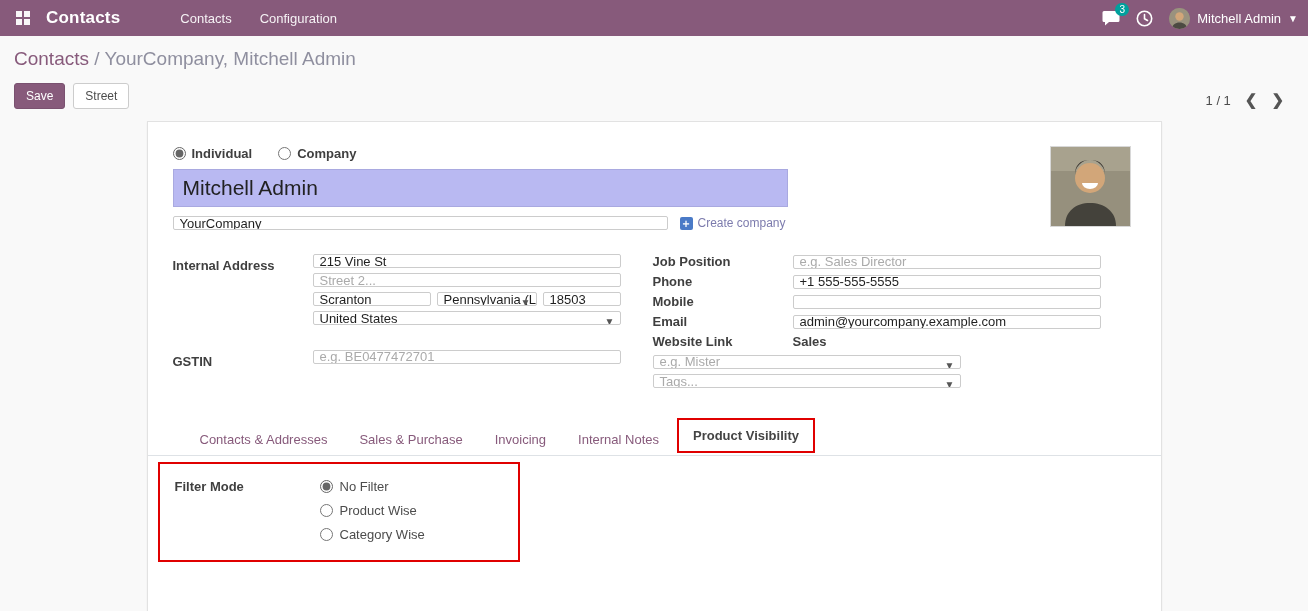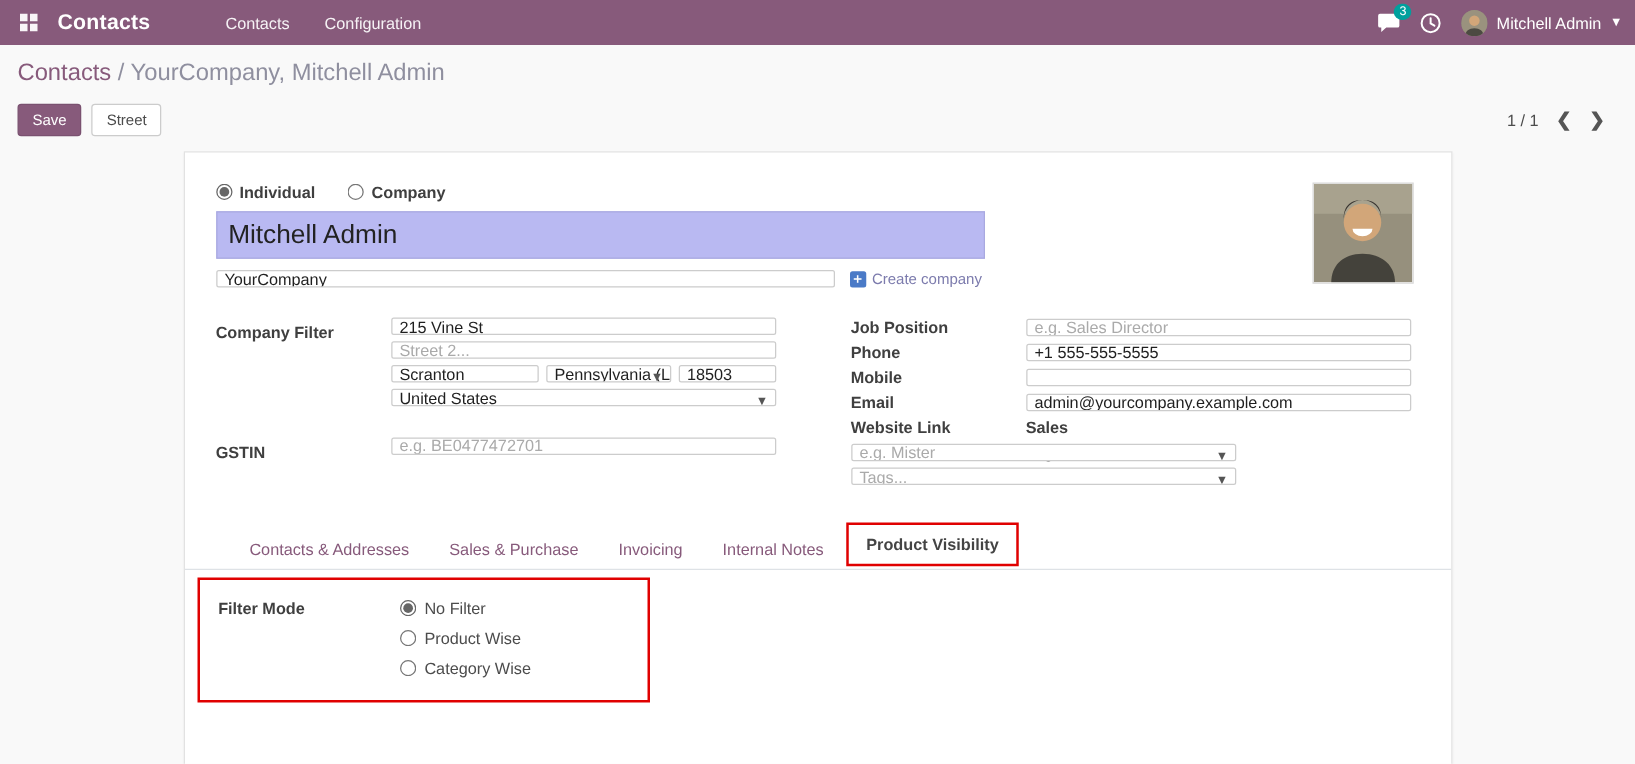--- a/index.html
+++ b/index.html
@@ -21,21 +21,21 @@
     font-size:10px; line-height:13px; min-width:14px; text-align:center; padding:0 3px; }
   .user-menu { display:flex; align-items:center; gap:7px; cursor:pointer; }
   .mini-avatar { width:21px; height:21px; border-radius:50%; overflow:hidden; background:#8a8578; }
   .caret { font-size:10px; color:#fff; }
 
   
   .control-panel { padding:12px 16px 0 14px; }
   .breadcrumb { font-size:19px; margin-bottom:13px; }
   .breadcrumb a { color:#875A7B; text-decoration:none; cursor:pointer; }
   .breadcrumb .sep, .breadcrumb .current { color:#8f8f9f; }
-  .btn-row { display:flex; align-items:center; }
+  .btn-row { display:flex; align-items:flex-end; }
   .btn { font-size:12px; padding:5px 11px; border-radius:3px; cursor:pointer; }
   .btn-primary { background:#875A7B; border:1px solid #7a5170; color:#fff; margin-right:8px; }
   .btn-default { background:#fff; border:1px solid #ccc; color:#4c4c4c; }
   .pager { margin-left:auto; display:flex; align-items:center; gap:14px; padding-right:8px; color:#4c4c4c; }
   .pager .chev { font-size:15px; font-weight:bold; cursor:pointer; color:#555; }
 
   
   .content { padding-top:12px; display:flex; justify-content:center; height:calc(611px - 36px - 76px); }
   .sheet { width:1015px; background:#fff; border:1px solid #e2e2e2; box-shadow:0 1px 2px rgba(0,0,0,.05);
     padding:24px 25px 0 25px; position:relative; height:496px; }
@@ -59,21 +59,21 @@
     color:#1f1f1f; padding:1px 6px; font-family:"Liberation Sans", sans-serif; }
   input::placeholder { color:#aaa; }
   .select-box { position:relative; display:flex; align-items:center; cursor:pointer; overflow:hidden; white-space:nowrap; }
   .select-box .val { color:#1f1f1f; }
   .select-box .ph { color:#aaa; }
   .select-box .sel-caret { position:absolute; right:5px; top:4px; font-size:10px; color:#555; }
 
   .columns { display:flex; gap:32px; }
   .fgrid { display:grid; grid-template-columns:140px 308px; row-gap:5px; align-items:start; }
   .fgrid label.flabel { font-weight:bold; color:#3f3f3f; padding-top:4px; }
-  .fgrid-r { align-items:center;margin-left:28px; }
+  .fgrid-r { align-items:center; }
   .fgrid-r label.flabel { padding-top:0; }
   .stack { display:flex; flex-direction:column; gap:5px; }
   .city-row { display:flex; gap:6px; }
   .city-row input.city { width:118px; }
   .city-row .state { width:100px; }
   .city-row input.zip { width:78px; }
   .w-full { width:308px; }
 
   
   .tabs { display:flex; align-items:flex-end; gap:4px; margin-top:30px; border-bottom:1px solid #dee2e6;
@@ -184,21 +184,21 @@
         <circle cx="39" cy="31" r="15" fill="#d2a679"></circle>
         <path d="M24 28a15 15 0 0 1 30 0c0-9-4-15-15-15s-15 6-15 15z" fill="#3a3632"></path>
         <path d="M14 79c0-15 11-23 25-23s26 8 26 23z" fill="#44423b"></path>
         <path d="M31 36a4 3 0 0 0 16 0" fill="#fff"></path>
       </svg>
     </div>
 
     <div class="columns">
 
       <div class="fgrid">
-        <label class="flabel">Company Filter</label>
+        <label class="flabel">Internal Address</label>
         <div class="stack">
           <input class="w-full" value="215 Vine St" style="">
           <input class="w-full" placeholder="Street 2..." style="">
           <div class="city-row">
             <input class="city" value="Scranton" style="">
             <div class="select-box state">
               <span class="val">Pennsylvania (L</span>
               <span class="sel-caret">▼</span>
             </div>
             <input class="zip" value="18503" style="">

